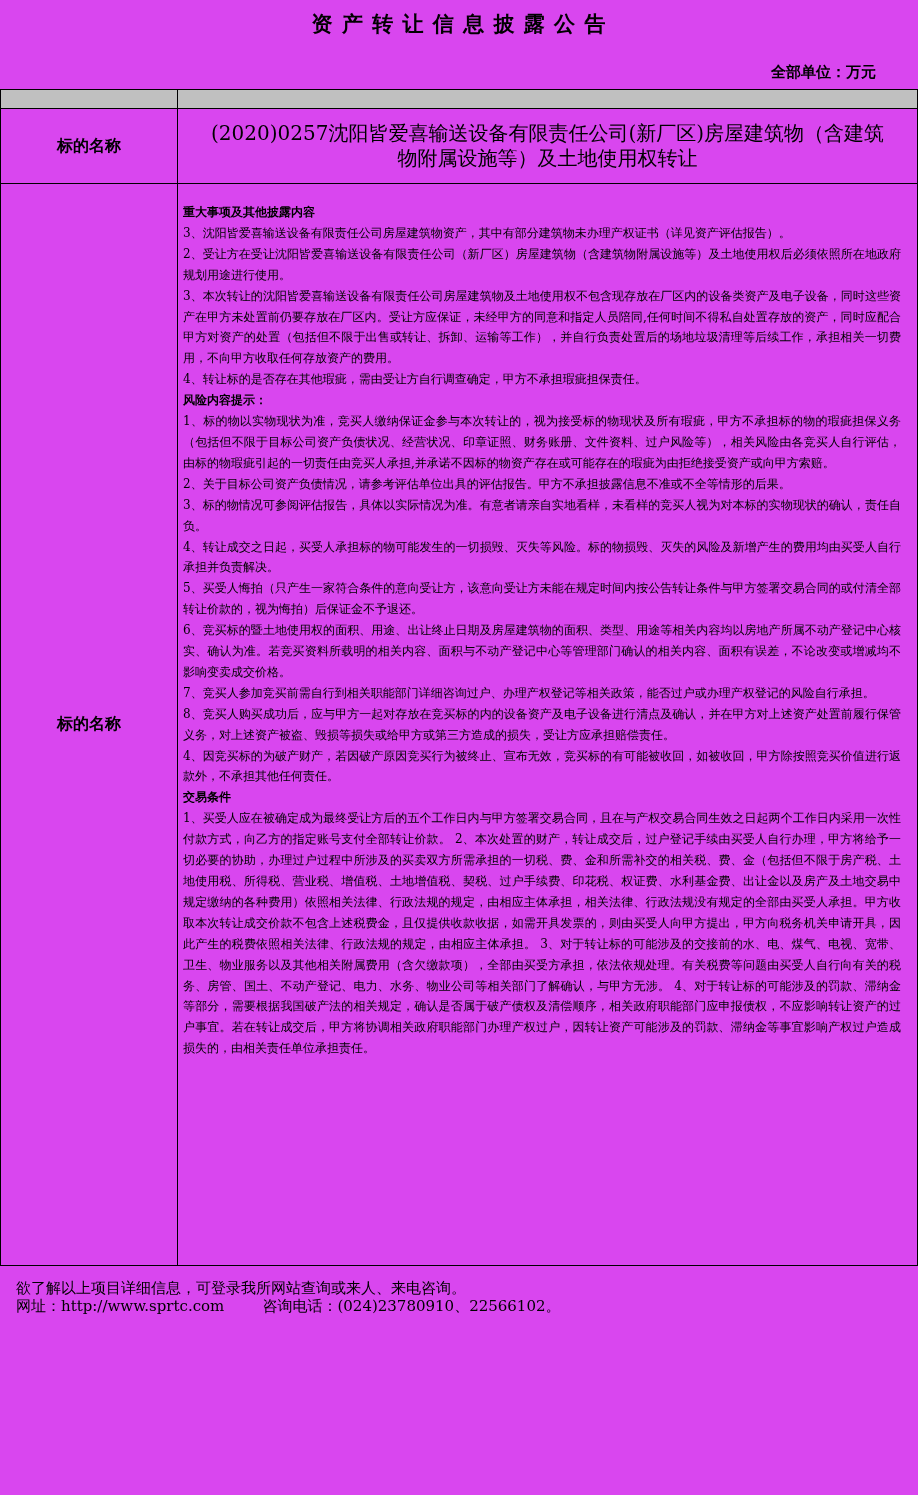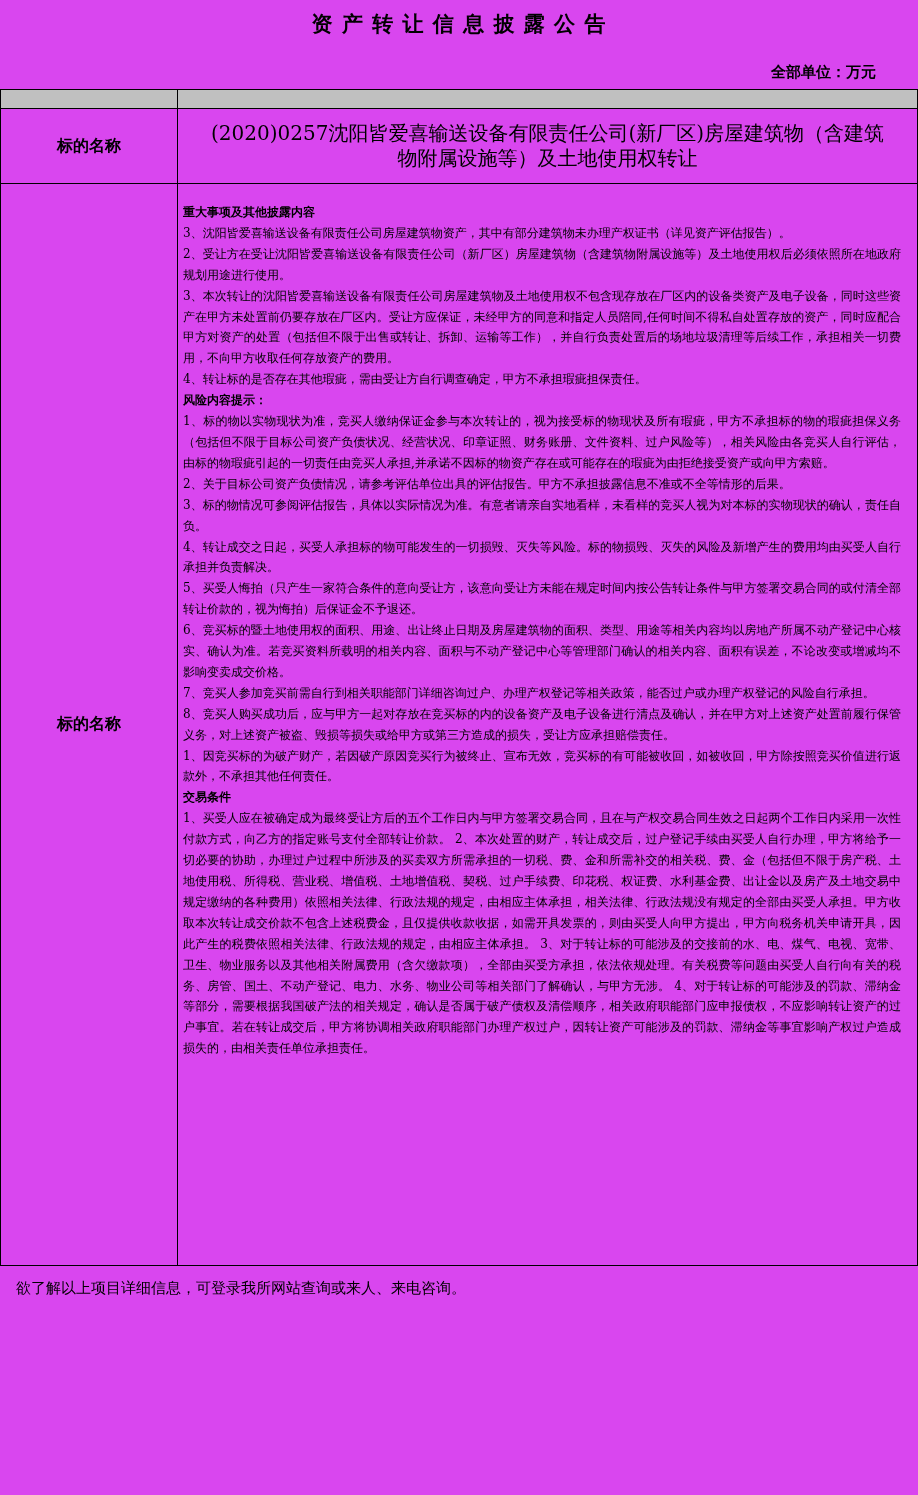--- a/index.html
+++ b/index.html
@@ -123,27 +123,28 @@
 
         <p class="section-heading">风险内容提示：</p>
         <p>1、标的物以实物现状为准，竞买人缴纳保证金参与本次转让的，视为接受标的物现状及所有瑕疵，甲方不承担标的物的瑕疵担保义务（包括但不限于目标公司资产负债状况、经营状况、印章证照、财务账册、文件资料、过户风险等），相关风险由各竞买人自行评估，由标的物瑕疵引起的一切责任由竞买人承担,并承诺不因标的物资产存在或可能存在的瑕疵为由拒绝接受资产或向甲方索赔。</p>
         <p>2、关于目标公司资产负债情况，请参考评估单位出具的评估报告。甲方不承担披露信息不准或不全等情形的后果。</p>
         <p>3、标的物情况可参阅评估报告，具体以实际情况为准。有意者请亲自实地看样，未看样的竞买人视为对本标的实物现状的确认，责任自负。</p>
         <p>4、转让成交之日起，买受人承担标的物可能发生的一切损毁、灭失等风险。标的物损毁、灭失的风险及新增产生的费用均由买受人自行承担并负责解决。</p>
         <p>5、买受人悔拍（只产生一家符合条件的意向受让方，该意向受让方未能在规定时间内按公告转让条件与甲方签署交易合同的或付清全部转让价款的，视为悔拍）后保证金不予退还。</p>
         <p>6、竞买标的暨土地使用权的面积、用途、出让终止日期及房屋建筑物的面积、类型、用途等相关内容均以房地产所属不动产登记中心核实、确认为准。若竞买资料所载明的相关内容、面积与不动产登记中心等管理部门确认的相关内容、面积有误差，不论改变或增减均不影响变卖成交价格。</p>
         <p>7、竞买人参加竞买前需自行到相关职能部门详细咨询过户、办理产权登记等相关政策，能否过户或办理产权登记的风险自行承担。</p>
         <p>8、竞买人购买成功后，应与甲方一起对存放在竞买标的内的设备资产及电子设备进行清点及确认，并在甲方对上述资产处置前履行保管义务，对上述资产被盗、毁损等损失或给甲方或第三方造成的损失，受让方应承担赔偿责任。</p>
-        <p>1、因竞买标的为破产财产，若因破产原因竞买行为被终止、宣布无效，竞买标的有可能被收回，如被收回，甲方除按照竞买价值进行返款外，不承担其他任何责任。</p>
+        <p>4、因竞买标的为破产财产，若因破产原因竞买行为被终止、宣布无效，竞买标的有可能被收回，如被收回，甲方除按照竞买价值进行返款外，不承担其他任何责任。</p>
 
         <p class="section-heading">交易条件</p>
         <p>1、买受人应在被确定成为最终受让方后的五个工作日内与甲方签署交易合同，且在与产权交易合同生效之日起两个工作日内采用一次性付款方式，向乙方的指定账号支付全部转让价款。 2、本次处置的财产，转让成交后，过户登记手续由买受人自行办理，甲方将给予一切必要的协助，办理过户过程中所涉及的买卖双方所需承担的一切税、费、金和所需补交的相关税、费、金（包括但不限于房产税、土地使用税、所得税、营业税、增值税、土地增值税、契税、过户手续费、印花税、权证费、水利基金费、出让金以及房产及土地交易中规定缴纳的各种费用）依照相关法律、行政法规的规定，由相应主体承担，相关法律、行政法规没有规定的全部由买受人承担。甲方收取本次转让成交价款不包含上述税费金，且仅提供收款收据，如需开具发票的，则由买受人向甲方提出，甲方向税务机关申请开具，因此产生的税费依照相关法律、行政法规的规定，由相应主体承担。 3、对于转让标的可能涉及的交接前的水、电、煤气、电视、宽带、卫生、物业服务以及其他相关附属费用（含欠缴款项），全部由买受方承担，依法依规处理。有关税费等问题由买受人自行向有关的税务、房管、国土、不动产登记、电力、水务、物业公司等相关部门了解确认，与甲方无涉。 4、对于转让标的可能涉及的罚款、滞纳金等部分，需要根据我国破产法的相关规定，确认是否属于破产债权及清偿顺序，相关政府职能部门应申报债权，不应影响转让资产的过户事宜。若在转让成交后，甲方将协调相关政府职能部门办理产权过户，因转让资产可能涉及的罚款、滞纳金等事宜影响产权过户造成损失的，由相关责任单位承担责任。</p>
       </td>
     </tr>
 
   </tbody>
     </table>
 
   <div class="page-footer">
     <div>欲了解以上项目详细信息，可登录我所网站查询或来人、来电咨询。</div>
+    <div>网址：http://www.sprtc.com        咨询电话：(024)23780910、22566102。</div>
   </div>
 
 </div>
 
 </body></html>

